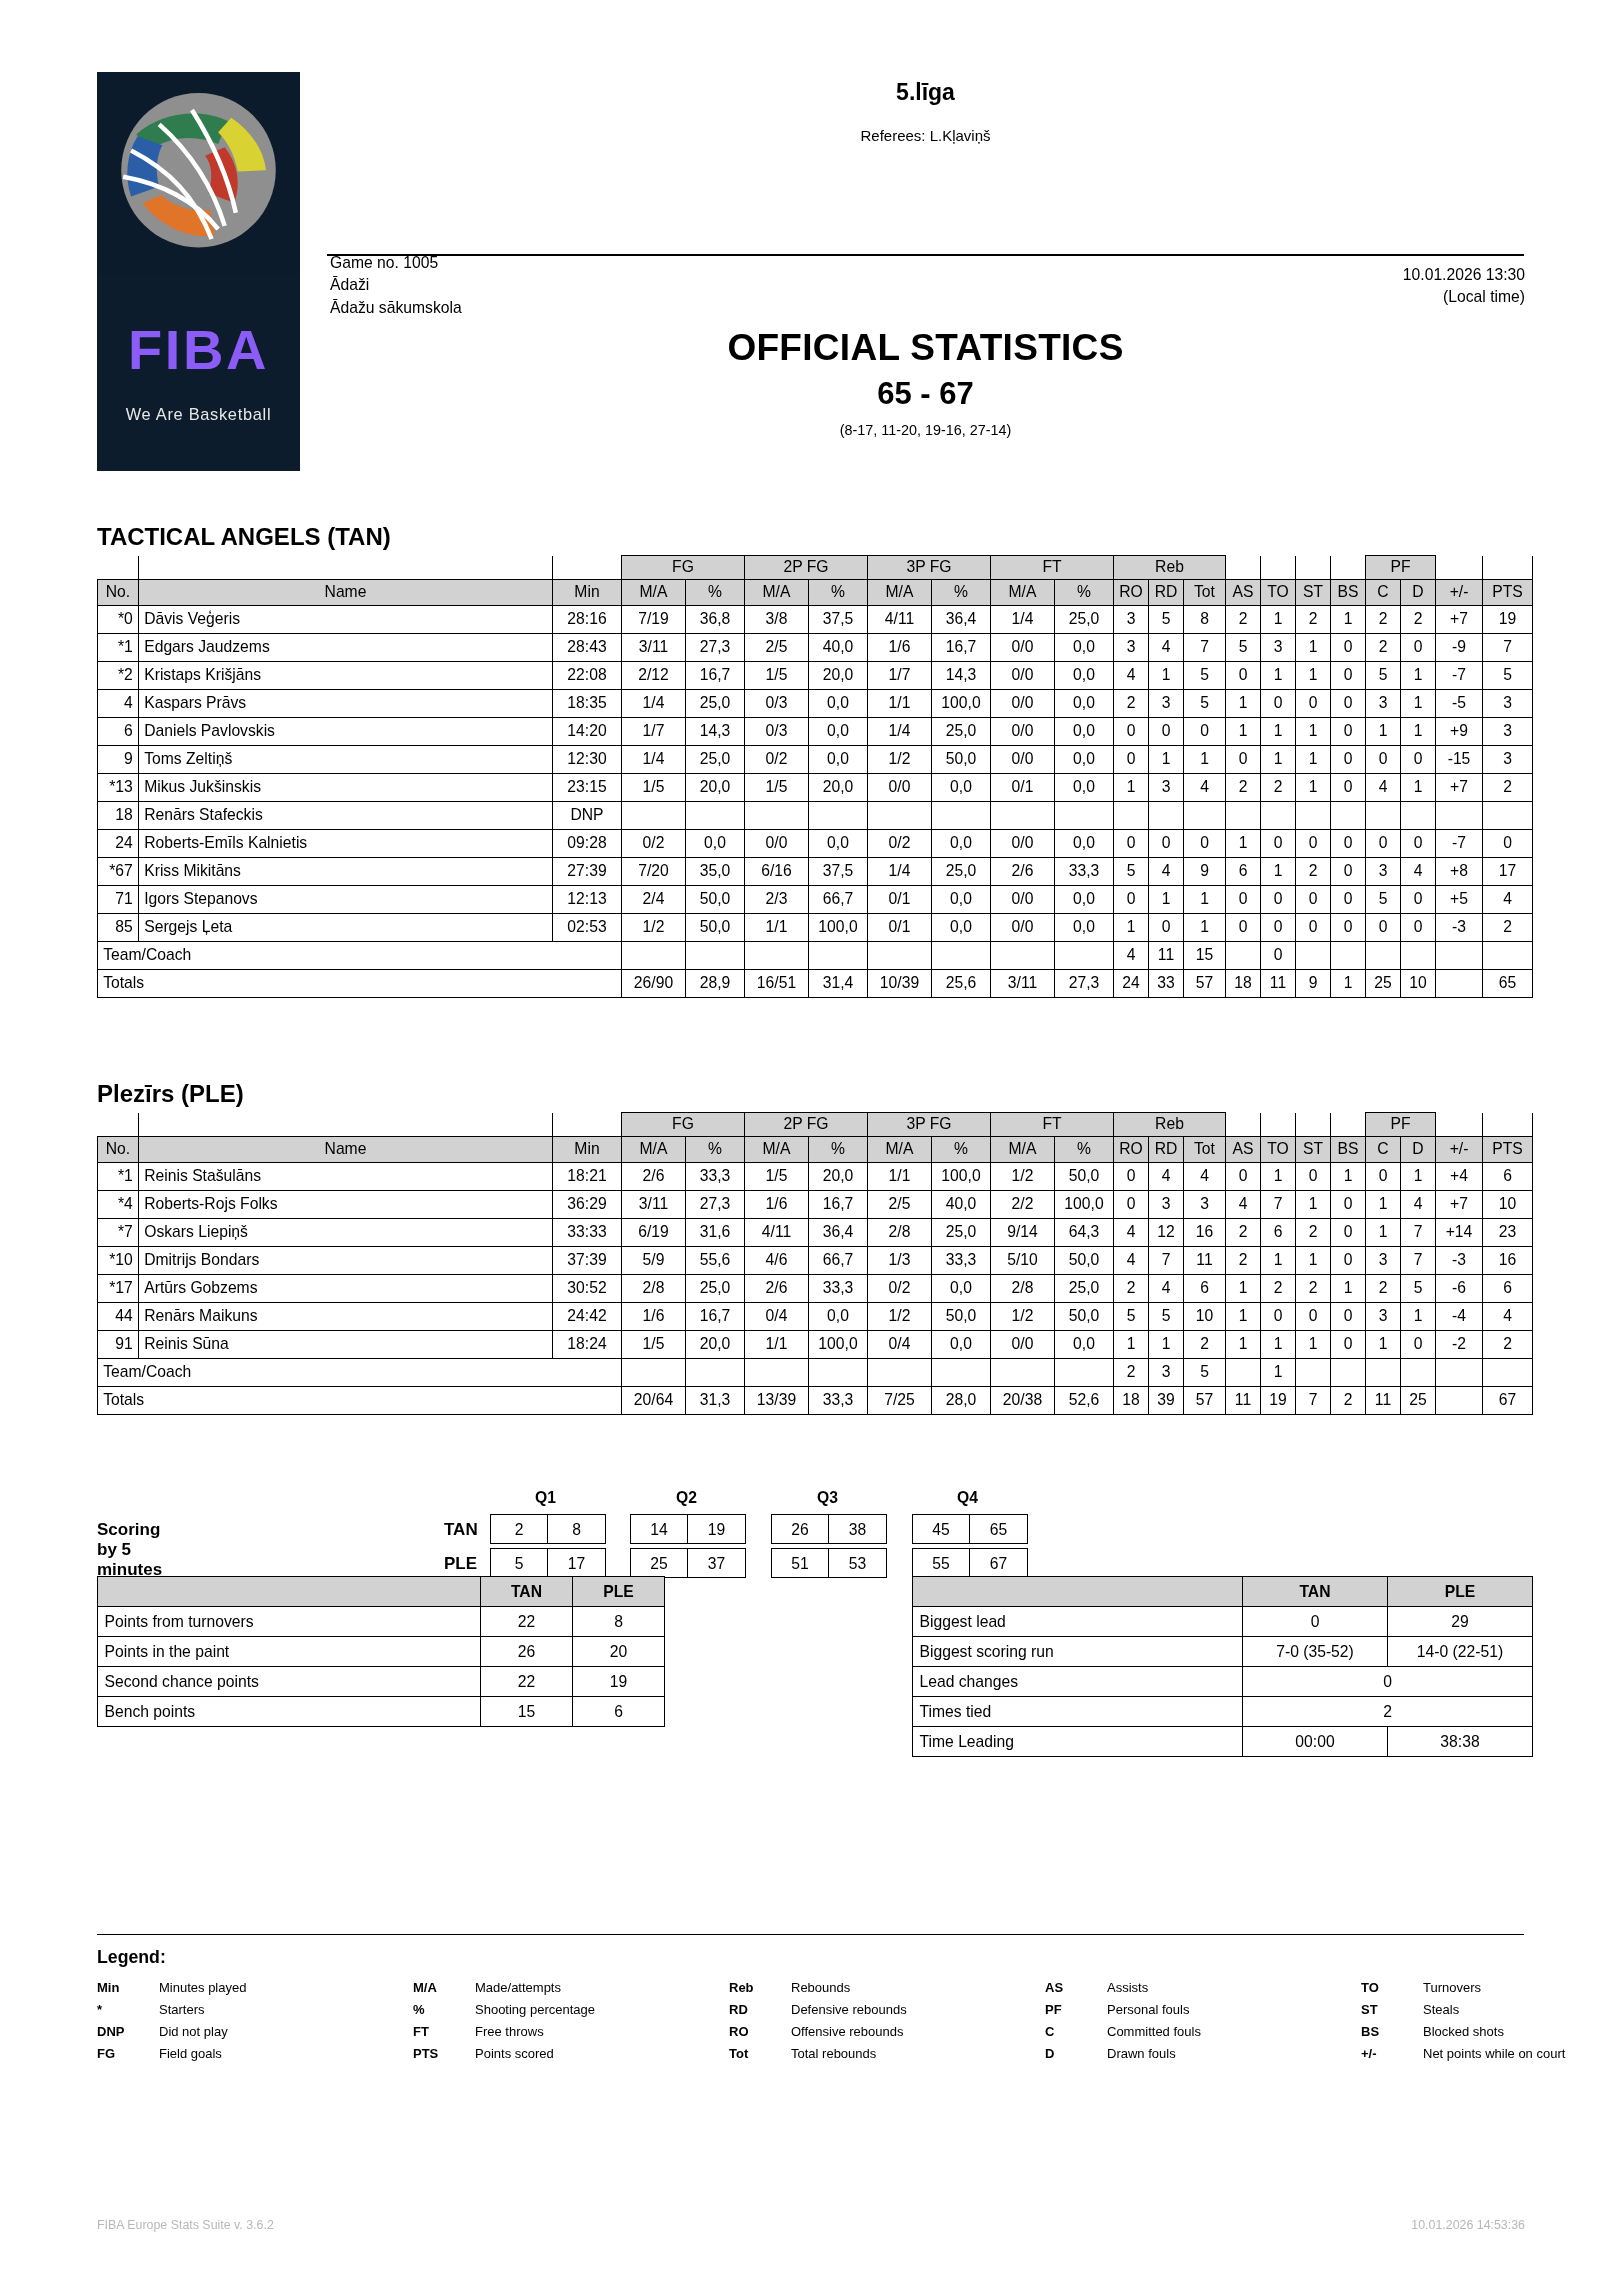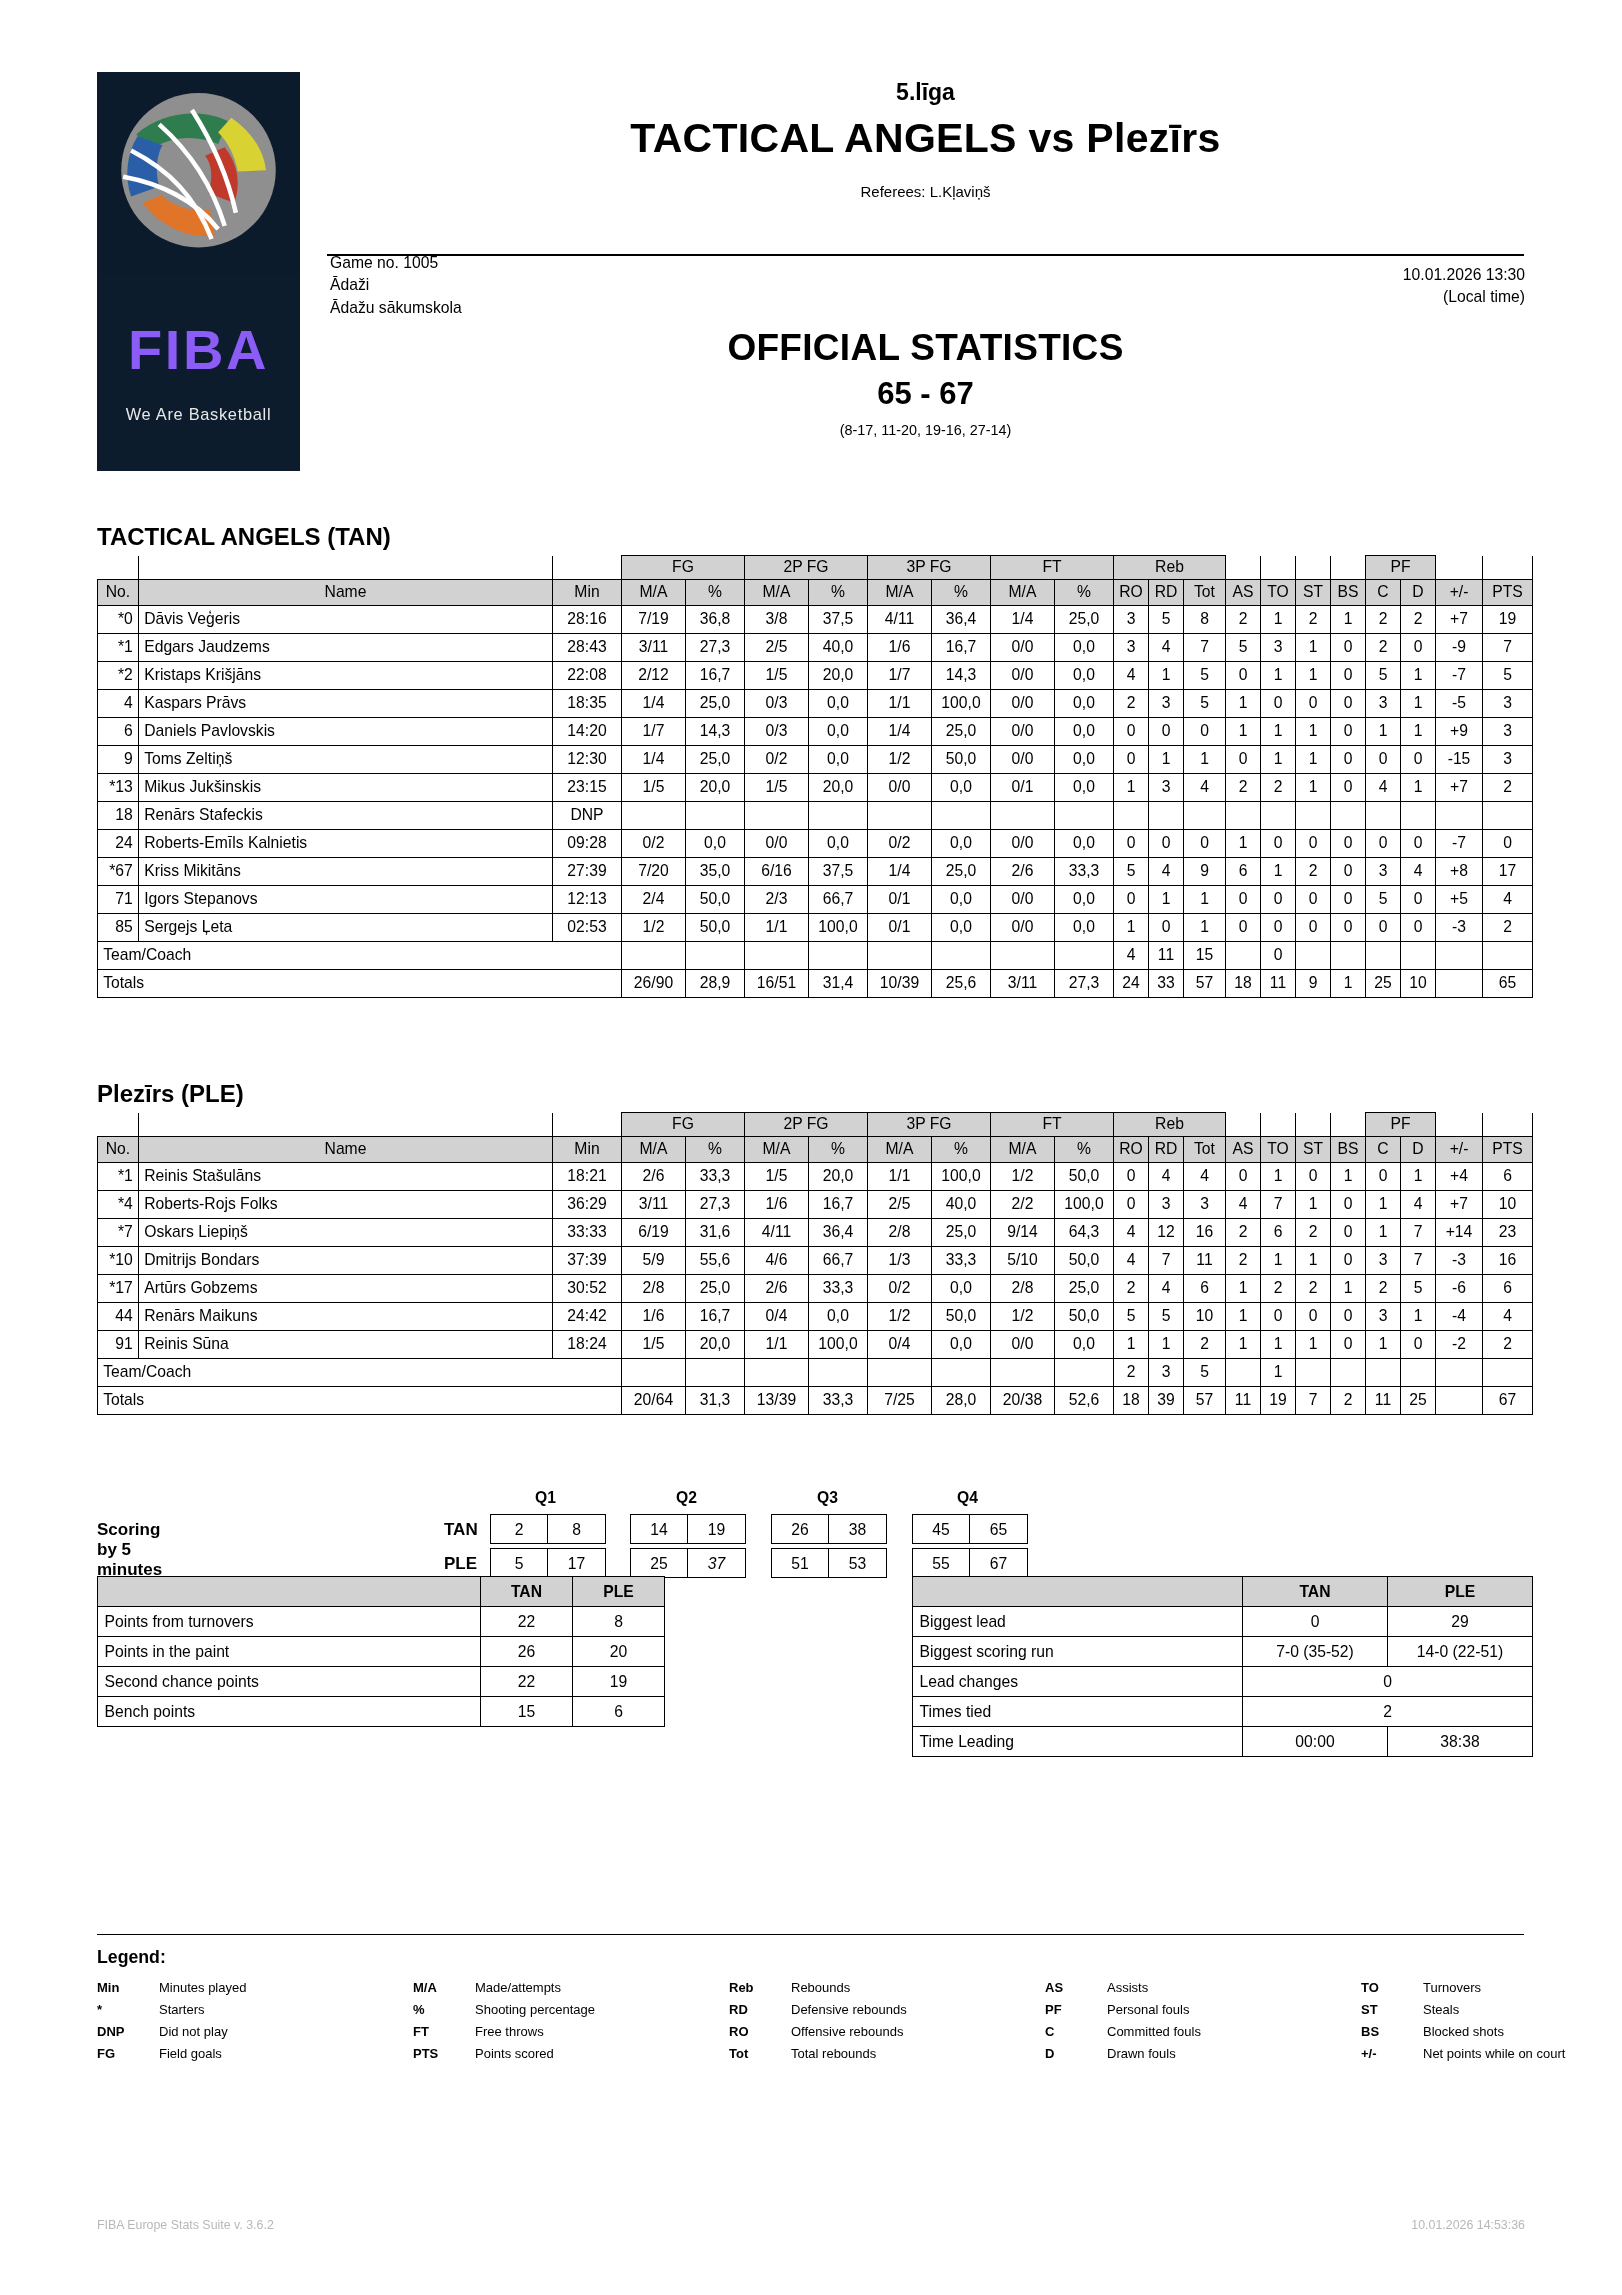--- a/index.html
+++ b/index.html
@@ -137,21 +137,20 @@
       </svg>
     </div>
     <div class="logo-fiba">
       <div class="fiba-word">FIBA</div>
       <div class="fiba-sub">We Are Basketball</div>
     </div>
   </div>
 
   <div class="title-block">
     <div class="liga">5.līga</div>
-    <div class="match-title">TACTICAL ANGELS vs Plezīrs</div>
     <div class="referees">Referees: L.Kļaviņš</div>
   </div>
   <div class="hr-top"></div>
 
   <div class="game-meta-left">
     <div>Game no. 1005</div>
     <div>Ādaži</div>
     <div>Ādažu sākumskola</div>
   </div>
   <div class="game-meta-right">
@@ -831,21 +830,21 @@
           <div class="sc-box">45</div>
           <div class="sc-box" style="border-left:none;">65</div>
         </div>
         <div class="sc-rowlabel" style="top:65px; left:530px; position:absolute; transform:translateX(-183px);">PLE</div>
         <div class="sc-pair" style="left:393px; top:59px;">
           <div class="sc-box">5</div>
           <div class="sc-box" style="border-left:none;">17</div>
         </div>
         <div class="sc-pair" style="left:533px; top:59px;">
           <div class="sc-box">25</div>
-          <div class="sc-box" style="border-left:none;font-style:italic;">37</div>
+          <div class="sc-box" style="border-left:none;">37</div>
         </div>
         <div class="sc-pair" style="left:674px; top:59px;">
           <div class="sc-box">51</div>
           <div class="sc-box" style="border-left:none;">53</div>
         </div>
         <div class="sc-pair" style="left:815px; top:59px;">
           <div class="sc-box">55</div>
           <div class="sc-box" style="border-left:none;">67</div>
         </div>
       </div>

